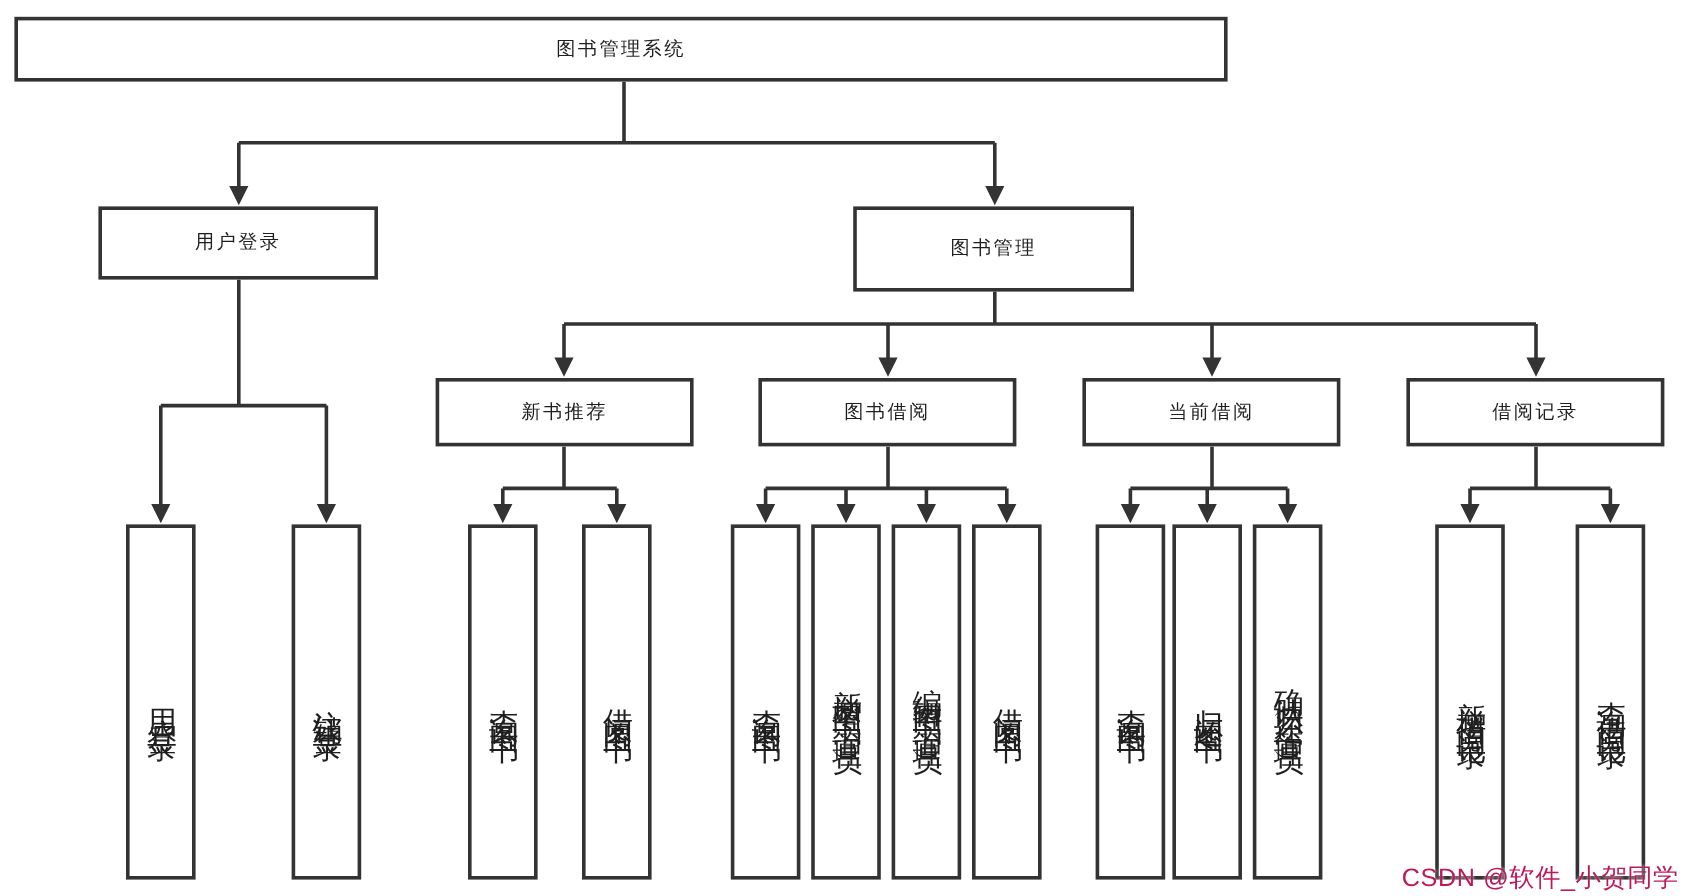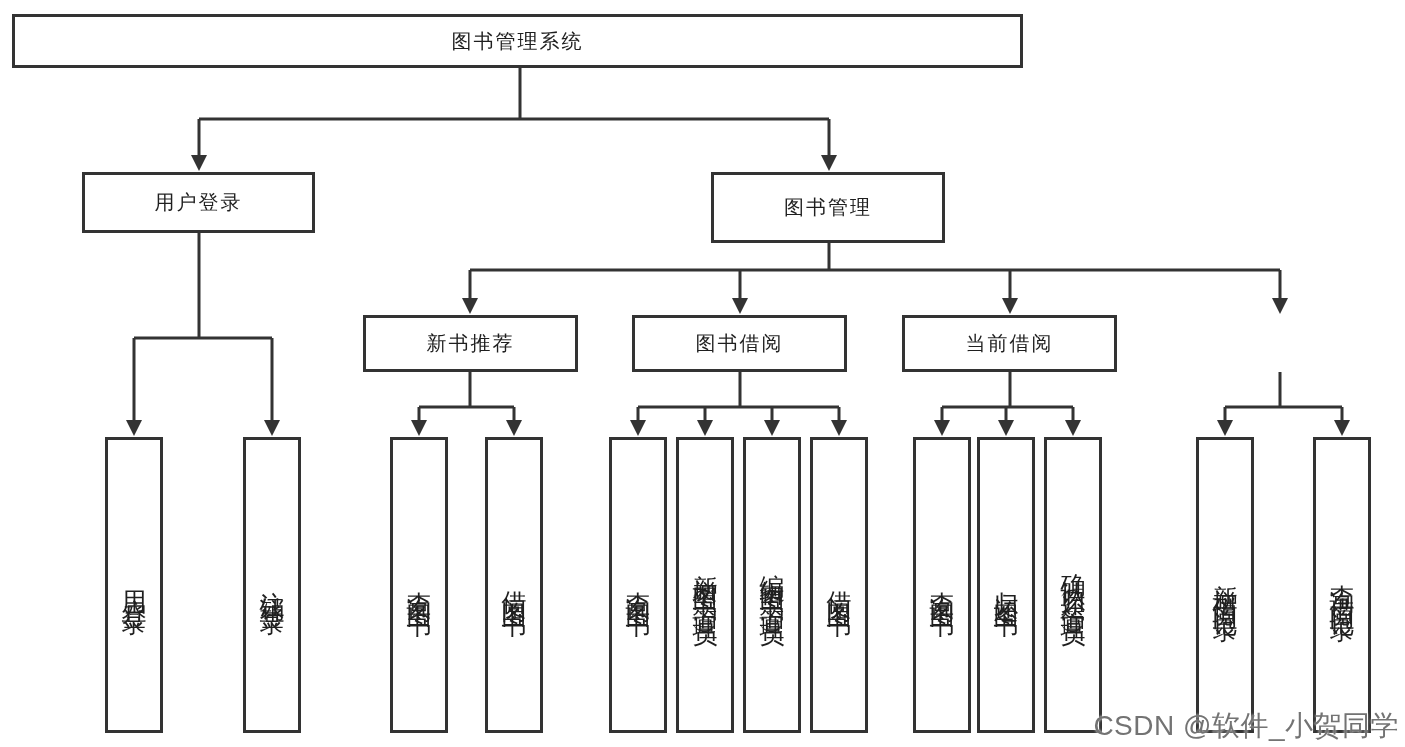--- a/index.html
+++ b/index.html
@@ -24,21 +24,21 @@
   }
   .hnode {
     position: absolute;
     box-sizing: border-box;
     border: 3px solid #333333;
     background: #ffffff;
     display: flex;
     align-items: center;
     justify-content: center;
     color: #1f1f1f;
-    font-size: 20px;
+    font-size: 16px;
     letter-spacing: 2px;
     white-space: nowrap;
   }
   .leaf {
     position: absolute;
     box-sizing: border-box;
     top: 437px;
     width: 58px;
     height: 296px;
     border: 3px solid #333333;
@@ -53,22 +53,22 @@
     text-orientation: mixed;
     font-size: 25px;
     line-height: 1;
     letter-spacing: 7px;
     white-space: nowrap;
   }
   .watermark {
     position: absolute;
     right: 6px;
     bottom: 2px;
-    font-size: 28px;
-    color: #737373;
+    font-size: 21px;
+    color: #be185d;
     letter-spacing: 0.5px;
     text-shadow: 0 0 3px #ffffff;
     white-space: nowrap;
     margin-top: 16px;
   }
 </style>
 </head>
 <body>
 
 <div class="canvas">
@@ -117,20 +117,23 @@
 
   <div class="hnode" style="left:363px; top:315px; width:215px; height:57px;">
     <span>新书推荐</span>
   </div>
   <div class="hnode" style="left:902px; top:315px; width:215px; height:57px;">
     <span>当前借阅</span>
   </div>
   <div class="hnode" style="left:632px; top:315px; width:215px; height:57px;">
     <span>图书借阅</span>
   </div>
+  <div class="hnode" style="left:1172px; top:315px; width:215px; height:57px;">
+    <span>借阅记录</span>
+  </div>
 
   <div class="leaf" style="left:105px;">
     <span class="vlabel">用户登录</span>
   </div>
   <div class="leaf" style="left:243px;">
     <span class="vlabel">注销登录</span>
   </div>
 
   <div class="leaf" style="left:390px;">
     <span class="vlabel">查询图书</span>

